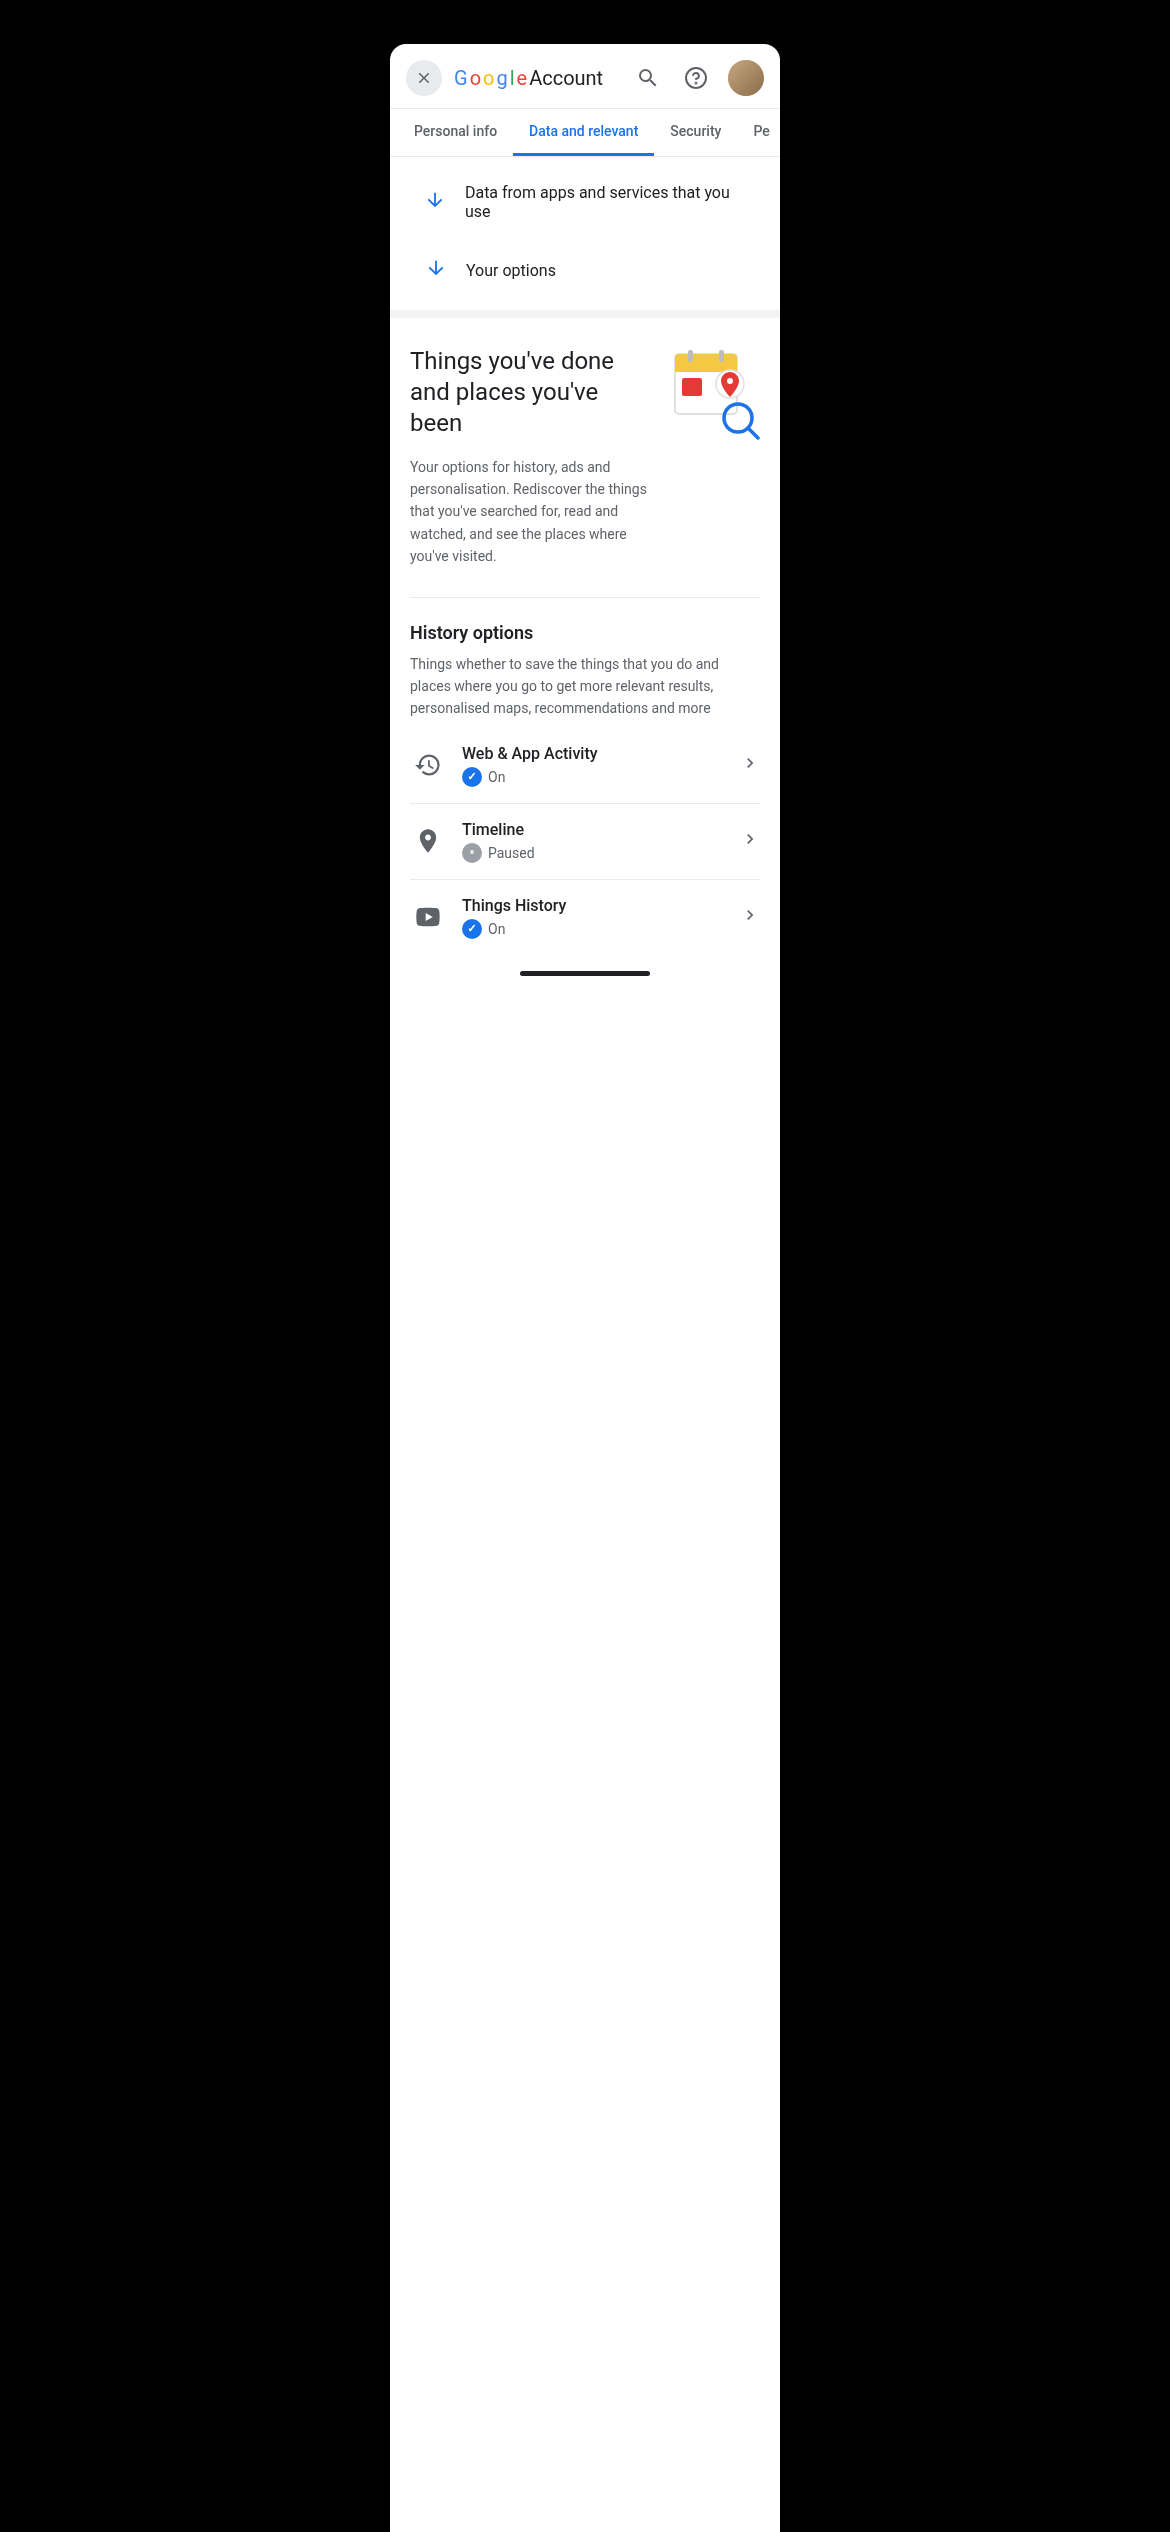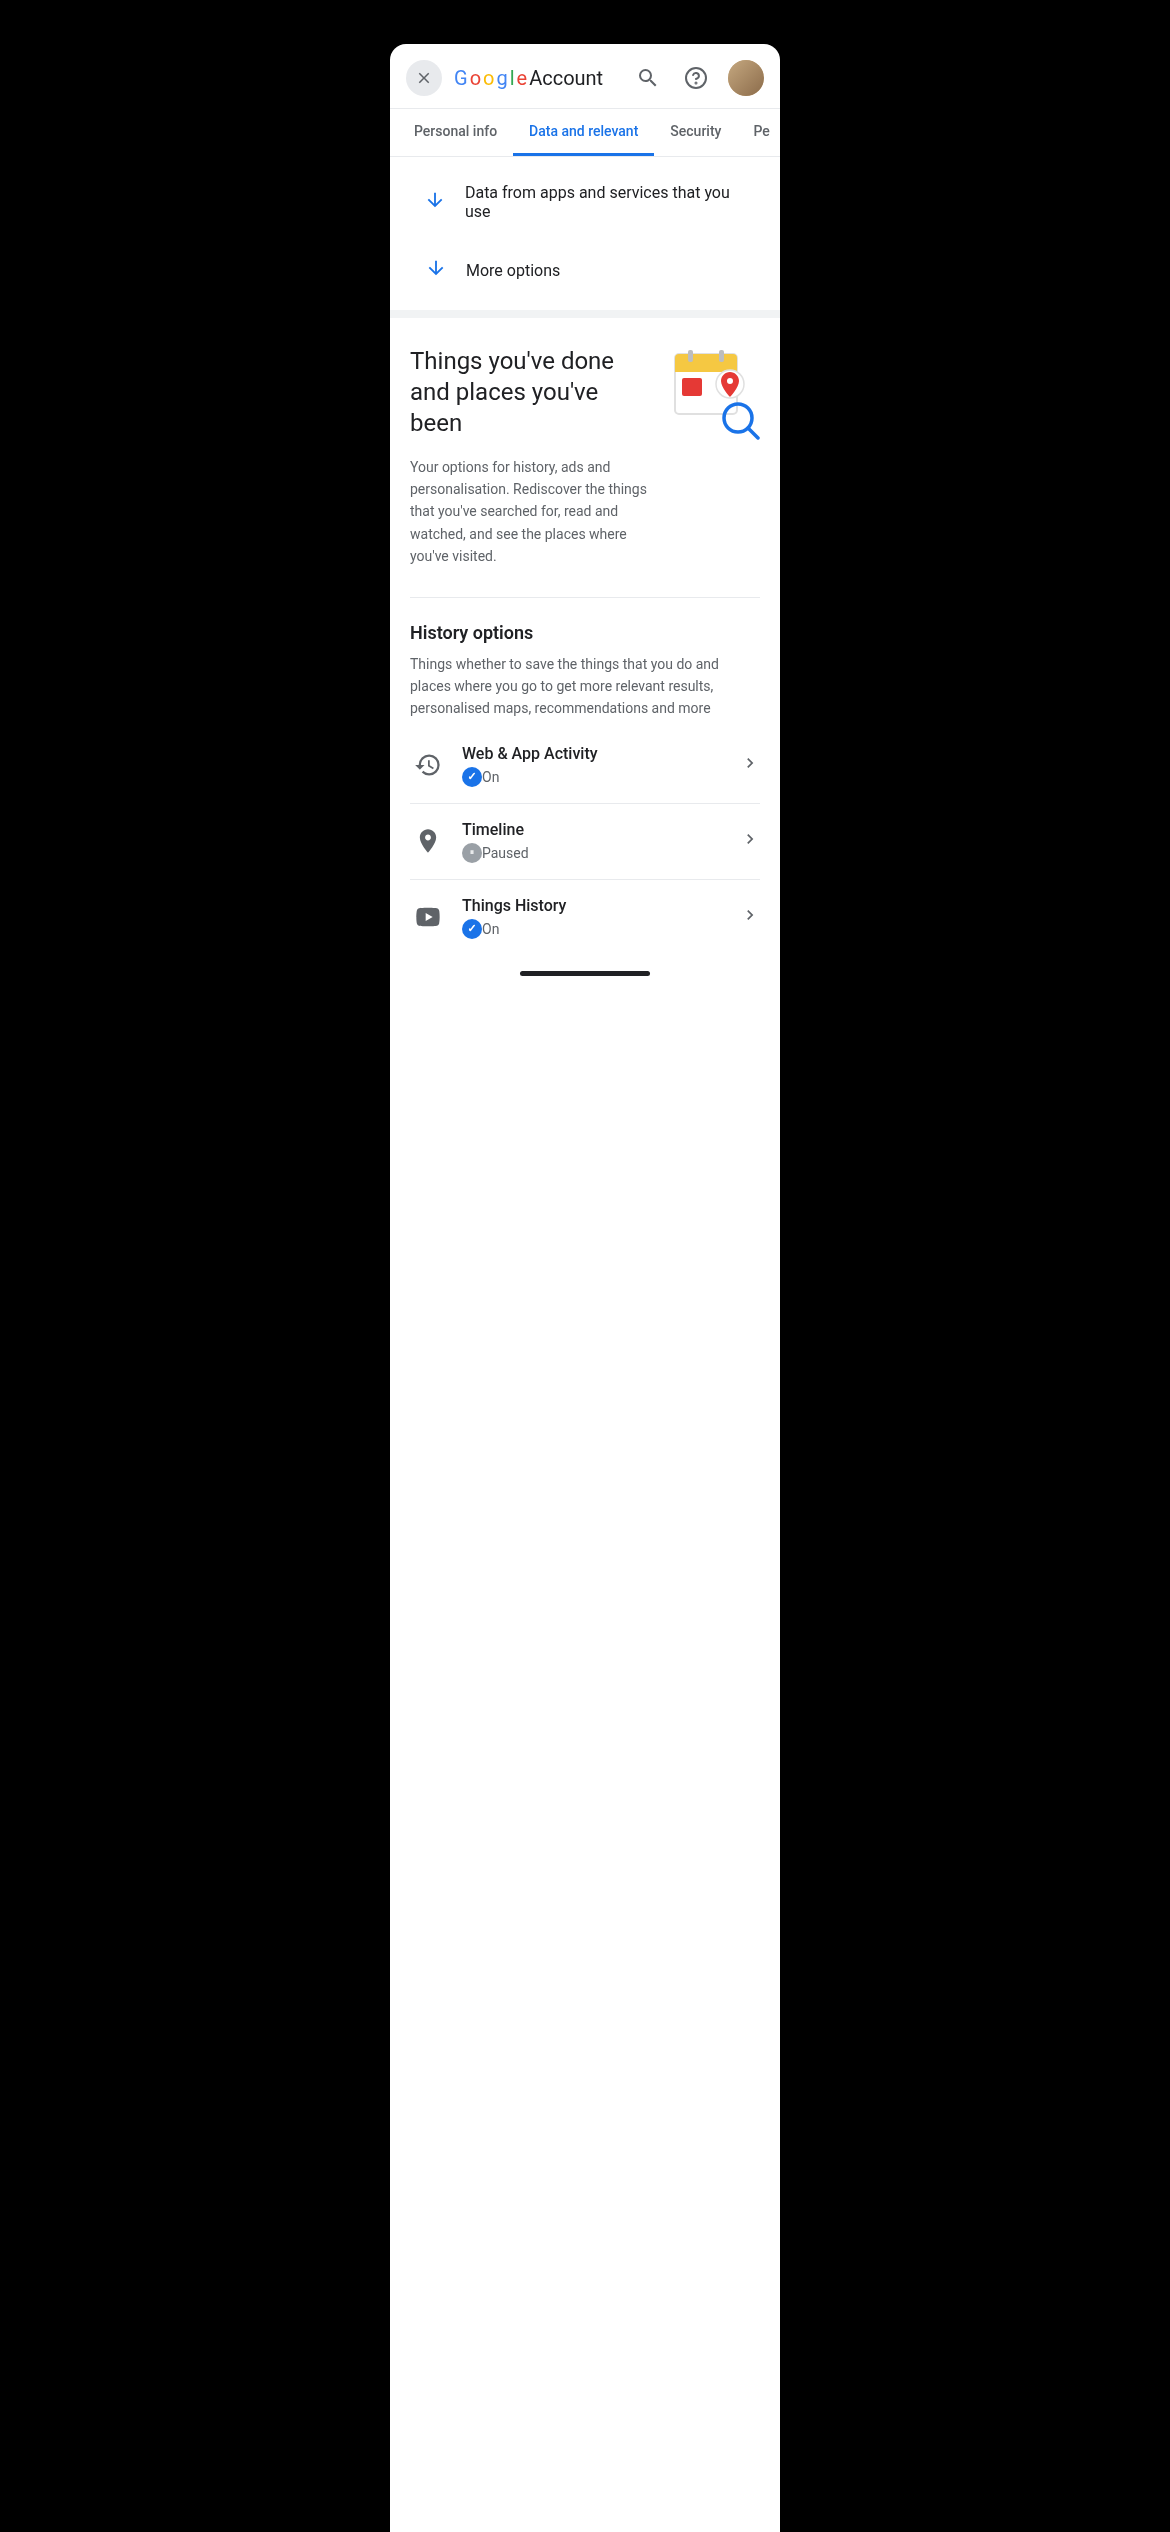--- a/index.html
+++ b/index.html
@@ -209,20 +209,21 @@
     }
     .history-item-title {
       font-size: 16px;
       font-weight: 500;
       color: #202124;
       margin-bottom: 4px;
     }
     .history-item-status {
       display: flex;
       align-items: center;
+      gap: 6px;
       font-size: 14px;
       color: #5f6368;
     }
     .status-dot-on {
       width: 20px;
       height: 20px;
       background: #1a73e8;
       border-radius: 50%;
       display: flex;
       align-items: center;
@@ -331,21 +332,21 @@
         </svg>
       </div>
       <span class="section-item-text">Data from apps and services that you use</span>
     </div>
     <div class="section-item">
       <div class="section-item-icon">
         <svg width="22" height="22" viewBox="0 0 24 24" fill="#1a73e8">
           <path d="M20 12l-1.41-1.41L13 16.17V4h-2v12.17l-5.58-5.59L4 12l8 8 8-8z"></path>
         </svg>
       </div>
-      <span class="section-item-text">More options</span>
+      <span class="section-item-text">Your options</span>
     </div>
   </div>
 
   <div class="divider"></div>
 
   <div class="hero-section">
     <div class="hero-text">
       <div class="hero-title">Things you've done and places you've been</div>
       <div class="hero-desc">Your options for history, ads and personalisation. Rediscover the things that you've searched for, read and watched, and see the places where you've visited.</div>
     </div>

